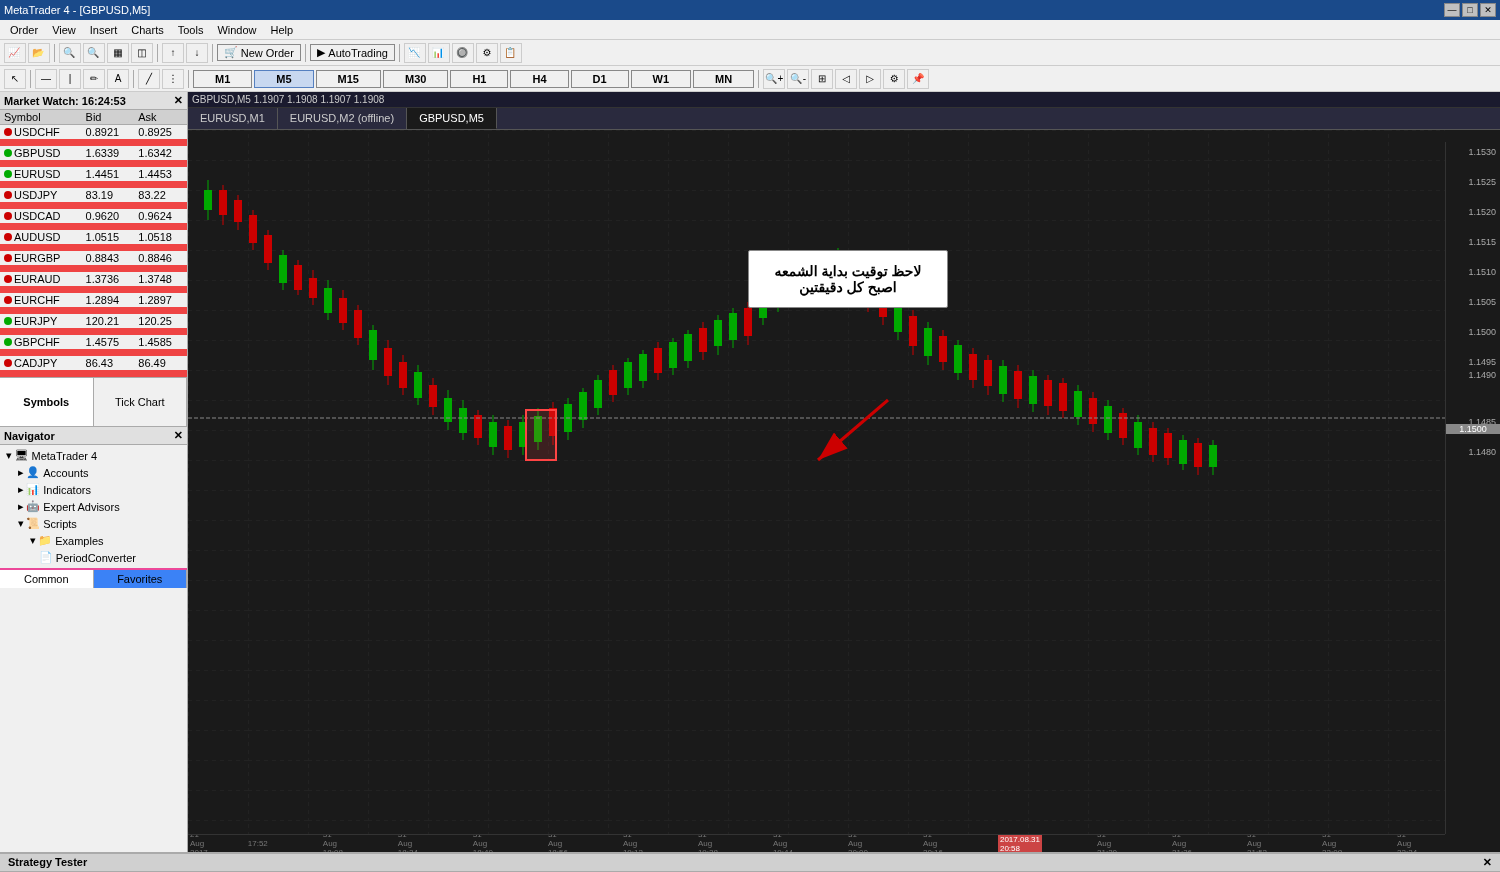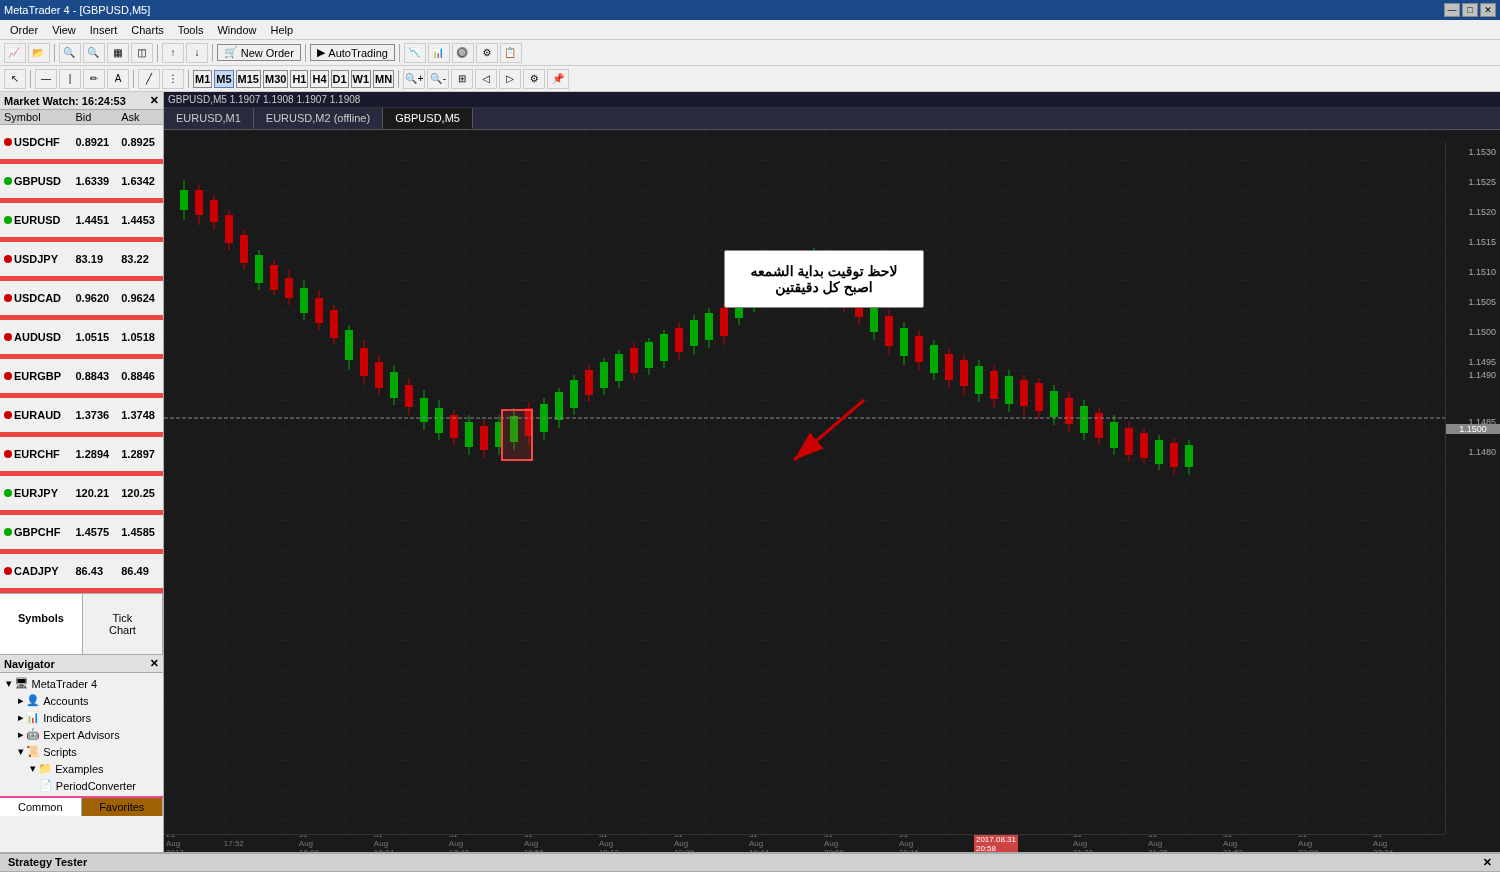--- a/index.html
+++ b/index.html
@@ -17,42 +17,42 @@
     
     #toolbar1 { background: #f0f0f0; height: 26px; display: flex; align-items: center; padding: 2px 4px; gap: 2px; border-bottom: 1px solid #ccc; }
     #toolbar2 { background: #f0f0f0; height: 26px; display: flex; align-items: center; padding: 2px 4px; gap: 2px; border-bottom: 1px solid #ccc; }
     .tb-btn { width: 22px; height: 20px; background: #f0f0f0; border: 1px solid #ccc; display: flex; align-items: center; justify-content: center; cursor: pointer; font-size: 10px; }
     .tb-sep { width: 1px; height: 18px; background: #aaa; margin: 0 2px; }
 
     
     #main { display: flex; height: calc(872px - 20px - 20px - 26px - 26px - 20px); }
 
     
-    #left-panel { width: 164px; background: #f0f0f0; border-right: 1px solid #aaa; display: flex; flex-direction: column; flex-shrink: 0; }
+    #left-panel { width: 188px; background: #f0f0f0; border-right: 1px solid #aaa; display: flex; flex-direction: column; flex-shrink: 0; }
 
     
     #market-watch { flex: 0 0 auto; border-bottom: 1px solid #aaa; }
     #mw-header { background: #e0e0e0; padding: 2px 4px; font-size: 11px; font-weight: bold; display: flex; justify-content: space-between; align-items: center; border-bottom: 1px solid #aaa; }
     #mw-table { width: 100%; font-size: 11px; border-collapse: collapse; }
     #mw-table th { background: #d0d0d0; padding: 1px 4px; text-align: left; font-weight: normal; border-bottom: 1px solid #aaa; }
-    #mw-table td { padding: 11px 4px; border-bottom: 5px solid #ef4444; font-weight: bold; }
+    #mw-table td { padding: 1px 4px; border-bottom: 7px solid #ef4444; }
     .mw-dot { display: inline-block; width: 8px; height: 8px; border-radius: 50%; margin-right: 2px; }
     .mw-tabs { display: flex; border-top: 1px solid #aaa; }
     .mw-tab { flex: 1; text-align: center; padding: 18px; font-size: 11px; background: #f0f0f0; cursor: pointer; border-right: 1px solid #aaa; }
     .mw-tab.active { background: white; font-weight: bold; }
 
     
     #navigator { flex: 1; overflow: hidden; }
     #nav-header { background: #e0e0e0; padding: 2px 4px; font-size: 11px; font-weight: bold; display: flex; justify-content: space-between; align-items: center; border-bottom: 1px solid #aaa; }
     #nav-tree { padding: 2px; font-size: 11px; }
     .tree-item { padding: 2px 4px; cursor: pointer; display: flex; align-items: center; gap: 3px; }
     .tree-child { padding-left: 16px; }
     .tree-child2 { padding-left: 28px; }
     #nav-tabs { display: flex; border-top: 2px solid #ec4899; align-items: center; }
-    .nav-tab { flex: 1; text-align: center; padding: 3px; font-size: 11px; background: #a16207; cursor: pointer; border-right: 1px solid #aaa; }
+    .nav-tab { flex: 1; text-align: center; padding: 3px; font-size: 11px; background: #3b82f6; cursor: pointer; border-right: 1px solid #aaa; }
     .nav-tab.active { background: white; }
 
     
     #chart-area { flex: 1; display: flex; flex-direction: column; background: #000; }
     #chart-header { background: #1a1a2e; color: #ccc; font-size: 10px; padding: 2px 4px; border-bottom: 1px solid #333; }
     #chart-tabs { display: flex; background: #2a2a3e; border-bottom: 1px solid #555; }
     .chart-tab { padding: 4px 12px; font-size: 11px; color: #ccc; cursor: pointer; border-right: 1px solid #555; background: #2a2a3e; }
     .chart-tab.active { background: #1a1a1a; color: white; border-bottom: 1px solid #1a1a1a; }
     #chart-canvas { flex: 1; position: relative; background: #1a1a1a; overflow: hidden; }
 
@@ -70,21 +70,21 @@
 
     
     #bottom-panel { height: 245px; background: #f0f0f0; border-top: 2px solid #aaa; display: flex; flex-direction: column; }
 
     
     .new-order-btn { background: #f0f0f0; border: 1px solid #888; padding: 1px 6px; font-size: 11px; cursor: pointer; display: flex; align-items: center; gap: 3px; }
 
     
     .auto-btn { background: #f0f0f0; border: 1px solid #888; padding: 1px 6px; font-size: 11px; cursor: pointer; display: flex; align-items: center; gap: 3px; }
 
-    .period-btn { background: #f0f0f0; border: 1px solid #888; padding: 2px 1px; font-size: 11px; cursor: pointer; font-weight: bold; }
+    .period-btn { background: #f0f0f0; border: 1px solid #888; padding: 2px 21px; font-size: 11px; cursor: pointer; font-weight: bold; }
     .period-btn.active { background: #c8d8f0; border-color: #5580c0; }
   </style>
 </head>
 <body>
 
 <div id="title-bar">
   <span>MetaTrader 4 - [GBPUSD,M5]</span>
   <div class="controls">
     <div class="ctrl-btn">—</div>
     <div class="ctrl-btn">□</div>

